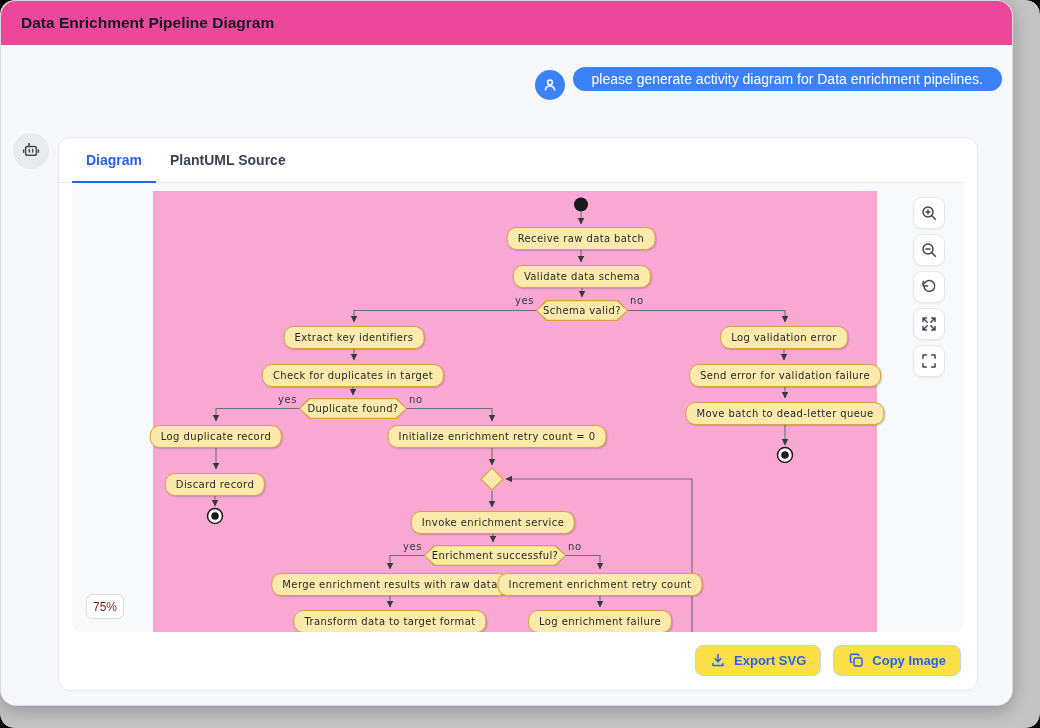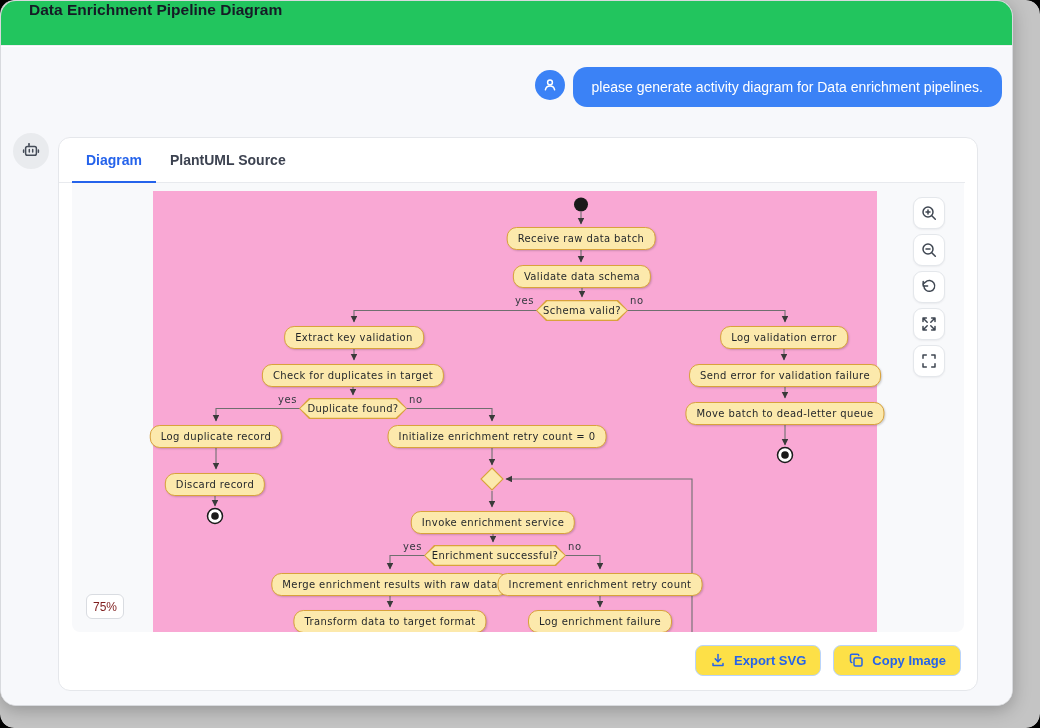--- a/index.html
+++ b/index.html
@@ -3,28 +3,28 @@
 <meta charset="utf-8">
 <style>
   * { margin:0; padding:0; box-sizing:border-box; }
   html,body { width:1040px; height:728px; }
   body { font-family:"Liberation Sans", sans-serif; background:#000; }
   .stage { position:relative; width:1040px; height:728px; background:#000; border-radius:14px; overflow:hidden; }
   .backdrop { position:absolute; inset:0; background:#C4C4C4; border-radius:14px; }
   .window { position:absolute; left:0; top:0; width:1013px; height:706px; background:#fff;
             border:1px solid #D8DADE; border-radius:16px; overflow:hidden;
             box-shadow:0 4px 18px rgba(0,0,0,.25); }
-  .titlebar { height:45px; background:#22c55e; border-bottom:1px solid #ECEEF2; display:flex; padding:0 28px; }
+  .titlebar { height:45px; background:#ec4899; border-bottom:1px solid #ECEEF2; display:flex; align-items:center; padding:0 20px; }
   .title { font-size:15.5px; font-weight:700; color:#151B26; }
   .body { position:absolute; top:46px; left:0; right:0; bottom:0; background:#F7F8FB; }
 
   
   .chat-row { position:absolute; top:20px; right:10px; display:flex; align-items:flex-start; gap:8px; }
   .user-avatar { width:30px; height:30px; border-radius:50%; background:#3B82F6; display:flex; align-items:center; justify-content:center; margin-top:3px; flex:0 0 auto; }
-  .bubble { background:#3B82F6; color:#fff; border-radius:14px; height:40px; display:flex; align-items:center; padding:0 19px; font-size:14px; font-weight:500; white-space:nowrap; }
+  .bubble { background:#3B82F6; color:#fff; border-radius:14px; height:24px; display:flex; align-items:center; padding:0 19px; font-size:14px; font-weight:500; white-space:nowrap; }
 
   
   .bot-avatar { position:absolute; left:12px; top:86px; width:36px; height:36px; border-radius:50%; background:#E9EBEE; display:flex; align-items:center; justify-content:center; }
   .card { position:absolute; left:57px; top:90px; width:920px; height:554px; background:#fff; border:1px solid #E5E7EB; border-radius:12px; }
 
   .tabbar { position:absolute; top:0; left:0; right:12px; height:45px; display:flex; align-items:stretch; padding:0 13px; border-bottom:1px solid #E8EAEE; }
   .tab { display:flex; align-items:center; padding:0 14px; font-size:14px; font-weight:600; color:#3C4250; cursor:pointer; position:relative; }
   .tab.active { color:#2563EB; }
   .tab.active::after { content:""; position:absolute; left:0; right:0; bottom:-1px; height:2.5px; background:#2563EB; }
 
@@ -146,21 +146,21 @@
             </svg>
 
             <div class="node" style="left:428px; top:36px;">Receive raw data batch</div>
             <div class="node" style="left:429px; top:74px;">Validate data schema</div>
             <div class="hex" style="left:429px; top:109px; width:92px;">
                 <span>Schema valid?</span>
               </div>
             <span class="elabel r" style="left:381px; top:104px;">yes</span>
             <span class="elabel" style="left:477px; top:104px;">no</span>
 
-            <div class="node" style="left:201px; top:135px;">Extract key validation</div>
+            <div class="node" style="left:201px; top:135px;">Extract key identifiers</div>
             <div class="node" style="left:200px; top:173px;">Check for duplicates in target</div>
             <div class="hex" style="left:200px; top:207px; width:108px;">
                 <span>Duplicate found?</span>
               </div>
             <span class="elabel r" style="left:144px; top:203px;">yes</span>
             <span class="elabel" style="left:256px; top:203px;">no</span>
 
             <div class="node" style="left:63px;  top:234px;">Log duplicate record</div>
             <div class="node" style="left:62px;  top:282px;">Discard record</div>
             <div class="node" style="left:344px; top:234px;">Initialize enrichment retry count = 0</div>

